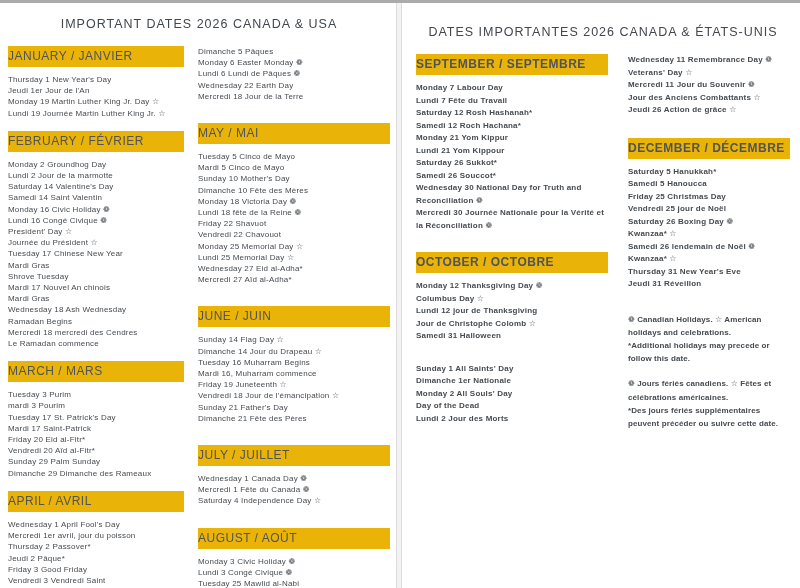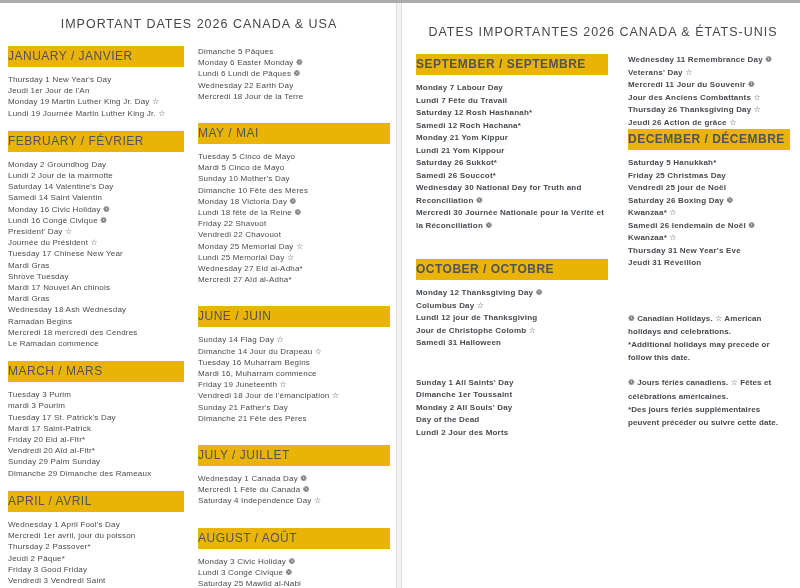--- a/index.html
+++ b/index.html
@@ -17,24 +17,24 @@
   .page0 .col0{flex:0 0 176px;}
   .page0 .col1{flex:1;}
   .page1 .col0{flex:0 0 192px;}
   .page1 .col1{flex:1;}
   .mhead{background:#eab308;text-align:left;font-size:12px;letter-spacing:.5px;color:#505459;padding:3px 0 4px;margin-bottom:7px;}
   .item{font-size:8px;color:#464b50;letter-spacing:.2px;}
   .page0 .item{line-height:11.2px;}
   .page1 .item{line-height:12.5px;}
   .page0 .col0 .section + .section{margin-top:12px;}
   .page0 .col1 .section + .section{margin-top:21px;}
-  .page1 .col0 .section + .section{margin-top:27px;}
-  .page1 .col1 .section + .section{}
+  .page1 .col0 .section + .section{margin-top:20px;}
+  .page1 .col1 .section + .section{margin-top:21px;}
   .notes{margin-top:12px;}
-  .section + .notes{margin-top:42px;}
+  .section + .notes{margin-top:22px;}
   .noteline{font-size:8px;color:#464b50;letter-spacing:.1px;line-height:13.2px;}
 </style>
 </head>
 <body>
 
 <div class="top-edge"></div>
 
 <div class="pages">
   <div class="page page0">
     <div class="page-title">IMPORTANT DATES 2026 CANADA &amp; USA</div>
@@ -126,21 +126,21 @@
           <div class="section">
             <div class="mhead">JULY / JUILLET</div>
             <div class="item">Wednesday 1 Canada Day ❁</div>
             <div class="item">Mercredi 1 Fête du Canada ❁</div>
             <div class="item">Saturday 4 Independence Day ☆</div>
           </div>
           <div class="section">
             <div class="mhead">AUGUST / AOÛT</div>
             <div class="item">Monday 3 Civic Holiday ❁</div>
             <div class="item">Lundi 3 Congé Civique ❁</div>
-            <div class="item">Saturday 25 Mawlid al-Nabi</div>
+            <div class="item">Tuesday 25 Mawlid al-Nabi</div>
             <div class="item">Mardi 25 Mawlid al-Nabi</div>
           </div>
         </div>
       </div>
   </div>
   <div class="gutter"></div>
   <div class="page page1">
     <div class="page-title">DATES IMPORTANTES 2026 CANADA &amp; ÉTATS-UNIS</div>
     <div class="cols">
         <div class="col col0">
@@ -160,38 +160,38 @@
           <div class="section">
             <div class="mhead">OCTOBER / OCTOBRE</div>
             <div class="item">Monday 12 Thanksgiving Day ❁</div>
             <div class="item">Columbus Day ☆</div>
             <div class="item">Lundi 12 jour de Thanksgiving</div>
             <div class="item">Jour de Christophe Colomb ☆</div>
             <div class="item">Samedi 31 Halloween</div>
           </div>
           <div class="section">
             <div class="item">Sunday 1 All Saints' Day</div>
-            <div class="item">Dimanche 1er Toussaint</div>
+            <div class="item">Dimanche 1er Nationale</div>
             <div class="item">Monday 2 All Souls' Day</div>
             <div class="item">Day of the Dead</div>
             <div class="item">Lundi 2 Jour des Morts</div>
           </div>
         </div>
         <div class="col col1">
           <div class="section">
             <div class="item">Wednesday 11 Remembrance Day ❁</div>
             <div class="item">Veterans' Day ☆</div>
             <div class="item">Mercredi 11 Jour du Souvenir ❁</div>
             <div class="item">Jour des Anciens Combattants ☆</div>
-            <div class="item">Thursday 26 Thanksgiving Day ☆</div>
             <div class="item">Jeudi 26 Action de grâce ☆</div>
           </div>
           <div class="section">
             <div class="mhead">DECEMBER / DÉCEMBRE</div>
             <div class="item">Saturday 5 Hanukkah*</div>
+            <div class="item">Samedi 5 Hanoucca</div>
             <div class="item">Friday 25 Christmas Day</div>
             <div class="item">Vendredi 25 jour de Noël</div>
             <div class="item">Saturday 26 Boxing Day ❁</div>
             <div class="item">Kwanzaa* ☆</div>
             <div class="item">Samedi 26 lendemain de Noël ❁</div>
             <div class="item">Kwanzaa* ☆</div>
             <div class="item">Thursday 31 New Year's Eve</div>
             <div class="item">Jeudi 31 Réveillon</div>
           </div>
           <div class="notes">

